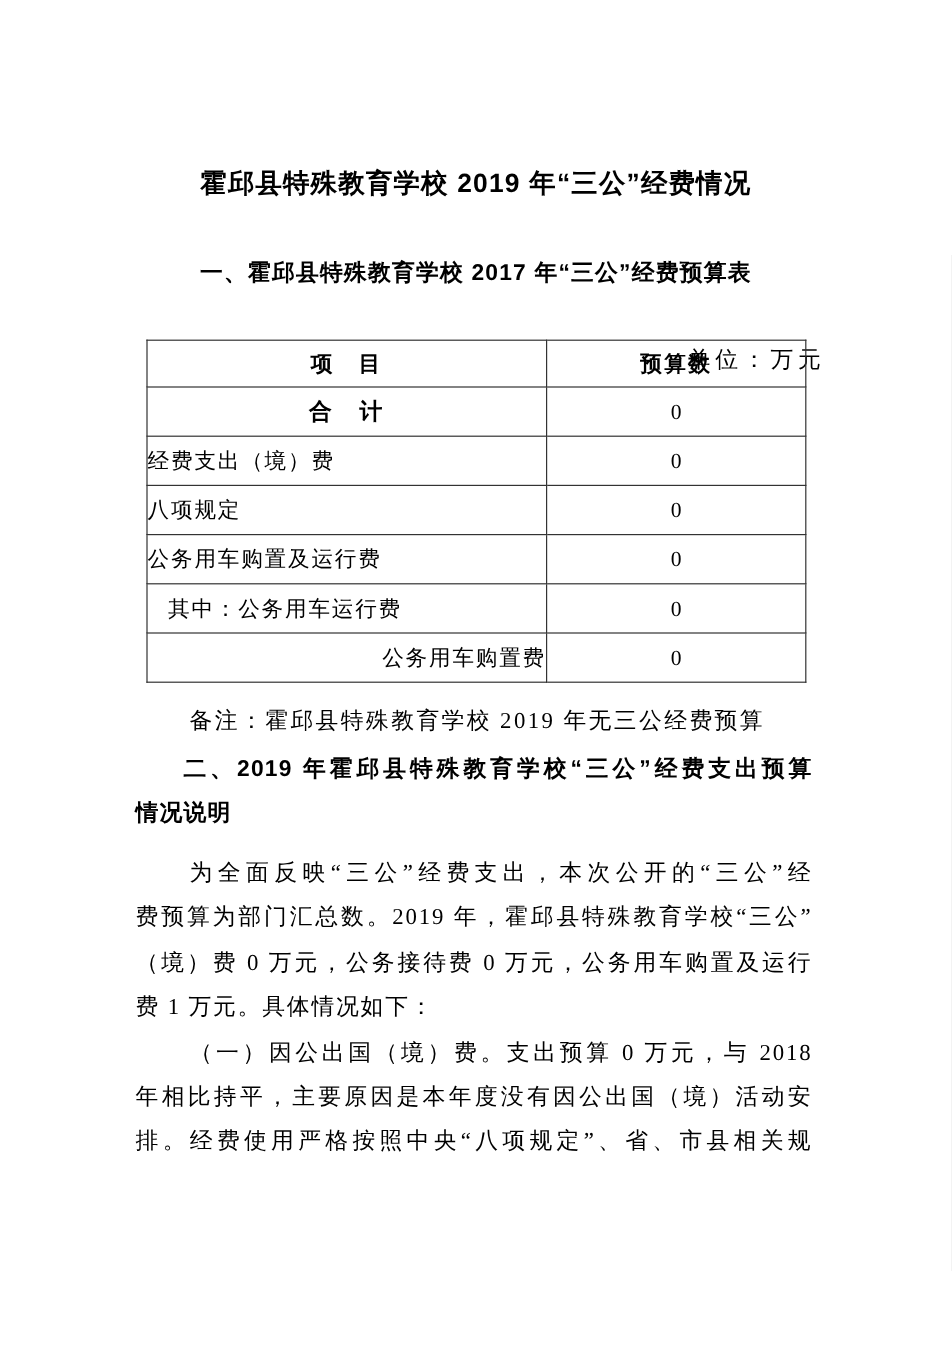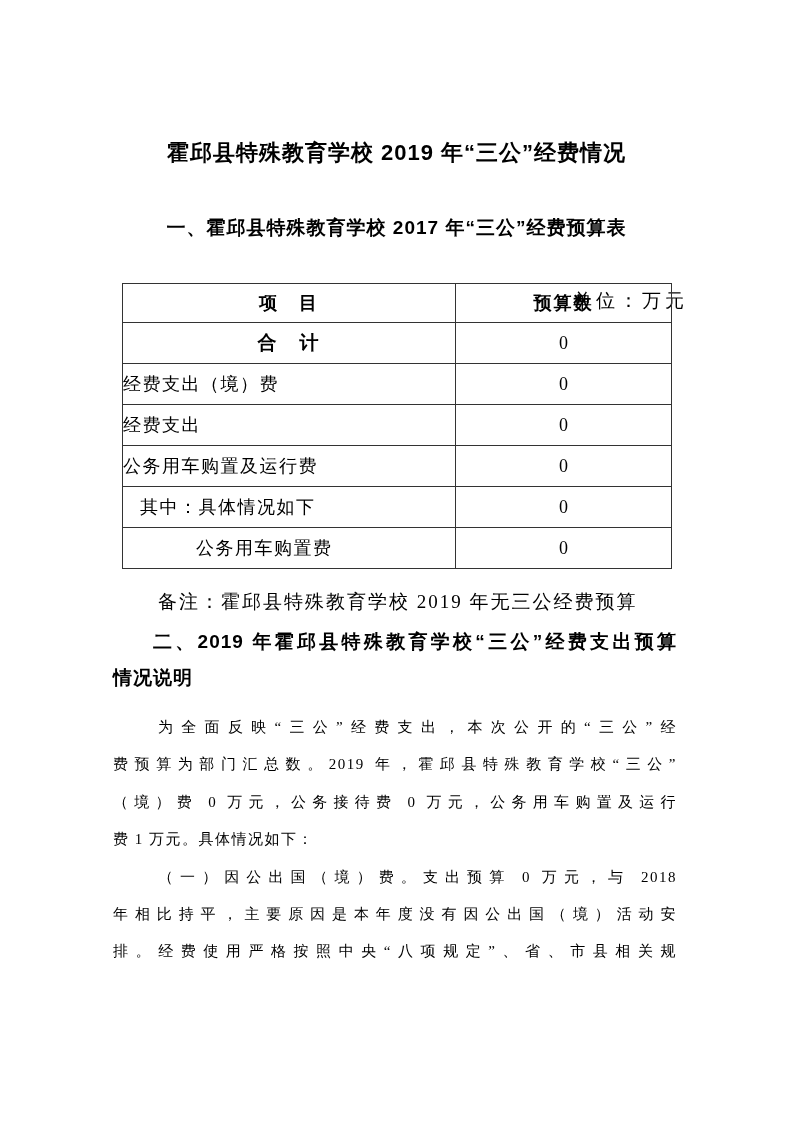--- a/index.html
+++ b/index.html
@@ -56,21 +56,21 @@
     padding: 0;
     font-size: 18px;
     font-weight: normal;
     margin-left: 16px;
   }
   table.budget tr.hdr td { height: 38px; text-align: center; font-weight: bold; letter-spacing: 2px; }
   table.budget tr.row td { height: 40px; }
   td.lbl { text-align: left; padding-left: 9px; letter-spacing: 1.5px; }
   tr.total td.lbl { text-align: center; font-weight: bold; padding-left: 0; letter-spacing: 2px; font-size: 19px; }
   td.lbl.ind1 { padding-left: 17px; }
-  td.lbl.ind2 { padding-left: 73px; }
+  td.lbl.ind2 { padding-left: 73px; text-align: right; }
   td.val { text-align: center; }
 
   .note-line {
     position: absolute;
     left: 158px;
     top: 588px;
     font-size: 19px;
     line-height: 28px;
     letter-spacing: 2px;
   }
@@ -85,21 +85,21 @@
     letter-spacing: 1px;
   }
   .sec2-heading .line.full { text-align-last: justify; }
   .sec2-heading .line.indent { padding-left: 40px; }
 
   .body-text {
     position: absolute;
     left: 113px;
     width: 564px;
     top: 709px;
-    font-size: 15px;
+    font-size: 19px;
     line-height: 37.4px;
     letter-spacing: 1.5px;
   }
   .body-text .line.full { text-align-last: justify; }
   .body-text .line.indent { padding-left: 45px; }
 </style>
 </head>
 <body>
 
 <div class="page">
@@ -122,29 +122,29 @@
     </tr>
     <tr class="row total">
       <td class="lbl">合　计</td>
       <td class="val">0</td>
     </tr>
     <tr class="row">
       <td class="lbl">经费支出（境）费</td>
       <td class="val">0</td>
     </tr>
     <tr class="row">
-      <td class="lbl">经费支出</td>
+      <td class="lbl">八项规定</td>
       <td class="val">0</td>
     </tr>
     <tr class="row">
       <td class="lbl">公务用车购置及运行费</td>
       <td class="val">0</td>
     </tr>
     <tr class="row">
-      <td class="lbl ind1">其中：具体情况如下</td>
+      <td class="lbl ind1">其中：公务用车运行费</td>
       <td class="val">0</td>
     </tr>
     <tr class="row">
       <td class="lbl ind2">公务用车购置费</td>
       <td class="val">0</td>
     </tr>
   </tbody>
     </table>
 
   <div class="note-line">备注：霍邱县特殊教育学校 2019 年无三公经费预算</div>

